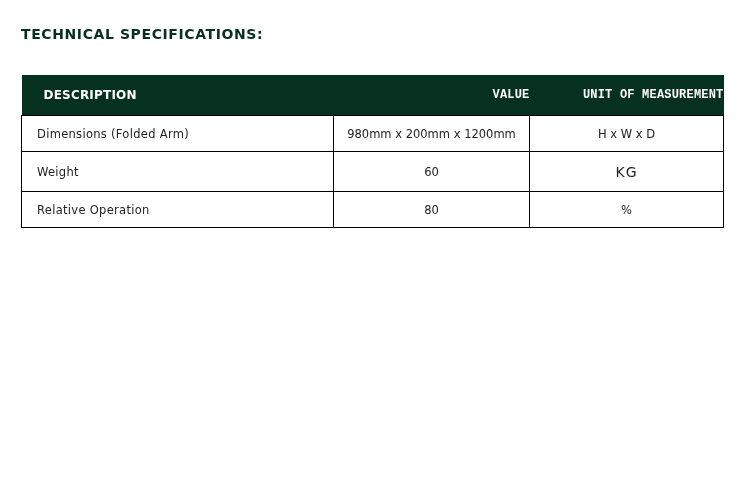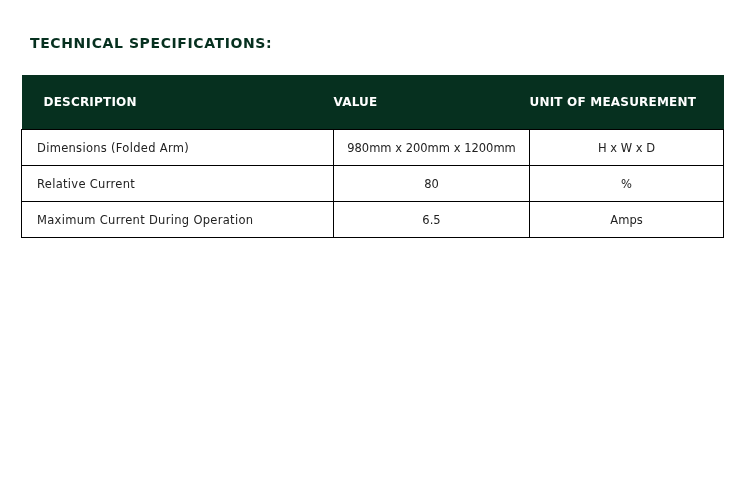--- a/index.html
+++ b/index.html
@@ -15,51 +15,52 @@
       font-family: "DejaVu Sans", "Liberation Sans", sans-serif;
     }
     .page-title {
       position: absolute;
       left: 13px;
       top: 18px;
       font-size: 14px;
       font-weight: bold;
       letter-spacing: 0.6px;
       color: #06301f;
-      margin: 17px;
+      margin: 8px;
     }
     .spec-table {
       position: absolute;
       left: 21px;
       top: 75px;
       width: 702px;
       border-collapse: collapse;
       table-layout: fixed;
     }
     .spec-table col.c1 { width: 312px; }
     .spec-table col.c2 { width: 196px; }
     .spec-table col.c3 { width: 194px; }
     .spec-table thead th {
       background: #06301f;
       color: #ffffff;
-      height: 54px;
+      height: 40px;
       font-size: 12px;
       font-weight: bold;
       letter-spacing: 0.2px;
       padding: 0;
       border: none;
       border-bottom: 1px solid #000000;
     }
     .spec-table thead th.h-desc {
       text-align: left;
       padding-left: 22px;
     }
     .spec-table thead th.h-val,
     .spec-table thead th.h-unit {
-      text-align: left;
+      text-align: right;
+      font-family: Liberation Mono, monospace;
     }
     .spec-table tbody td {
       border: 1px solid #000000;
       font-size: 11.5px;
       color: #222222;
       padding: 0;
       vertical-align: middle;
     }
     .spec-table tbody td.c-desc {
       text-align: left;
@@ -96,24 +97,24 @@
       <th class="h-val">VALUE</th>
       <th class="h-unit">UNIT OF MEASUREMENT</th>
     </tr>
   </thead>
   <tbody>
     <tr>
       <td class="c-desc">Dimensions (Folded Arm)</td>
       <td class="c-val">980mm x 200mm x 1200mm</td>
       <td class="c-unit">H x W x D</td>
     </tr>
+    <tr class="r-tall">
+      <td class="c-desc">Weight</td>
+      <td class="c-val">60</td>
+      <td class="c-unit big">KG</td>
+    </tr>
     <tr>
-      <td class="c-desc">Relative Current</td>
+      <td class="c-desc">Relative Operation</td>
       <td class="c-val">80</td>
       <td class="c-unit">%</td>
-    </tr>
-    <tr>
-      <td class="c-desc">Maximum Current During Operation</td>
-      <td class="c-val">6.5</td>
-      <td class="c-unit">Amps</td>
     </tr>
   </tbody>
 </table>
 
 </body></html>

